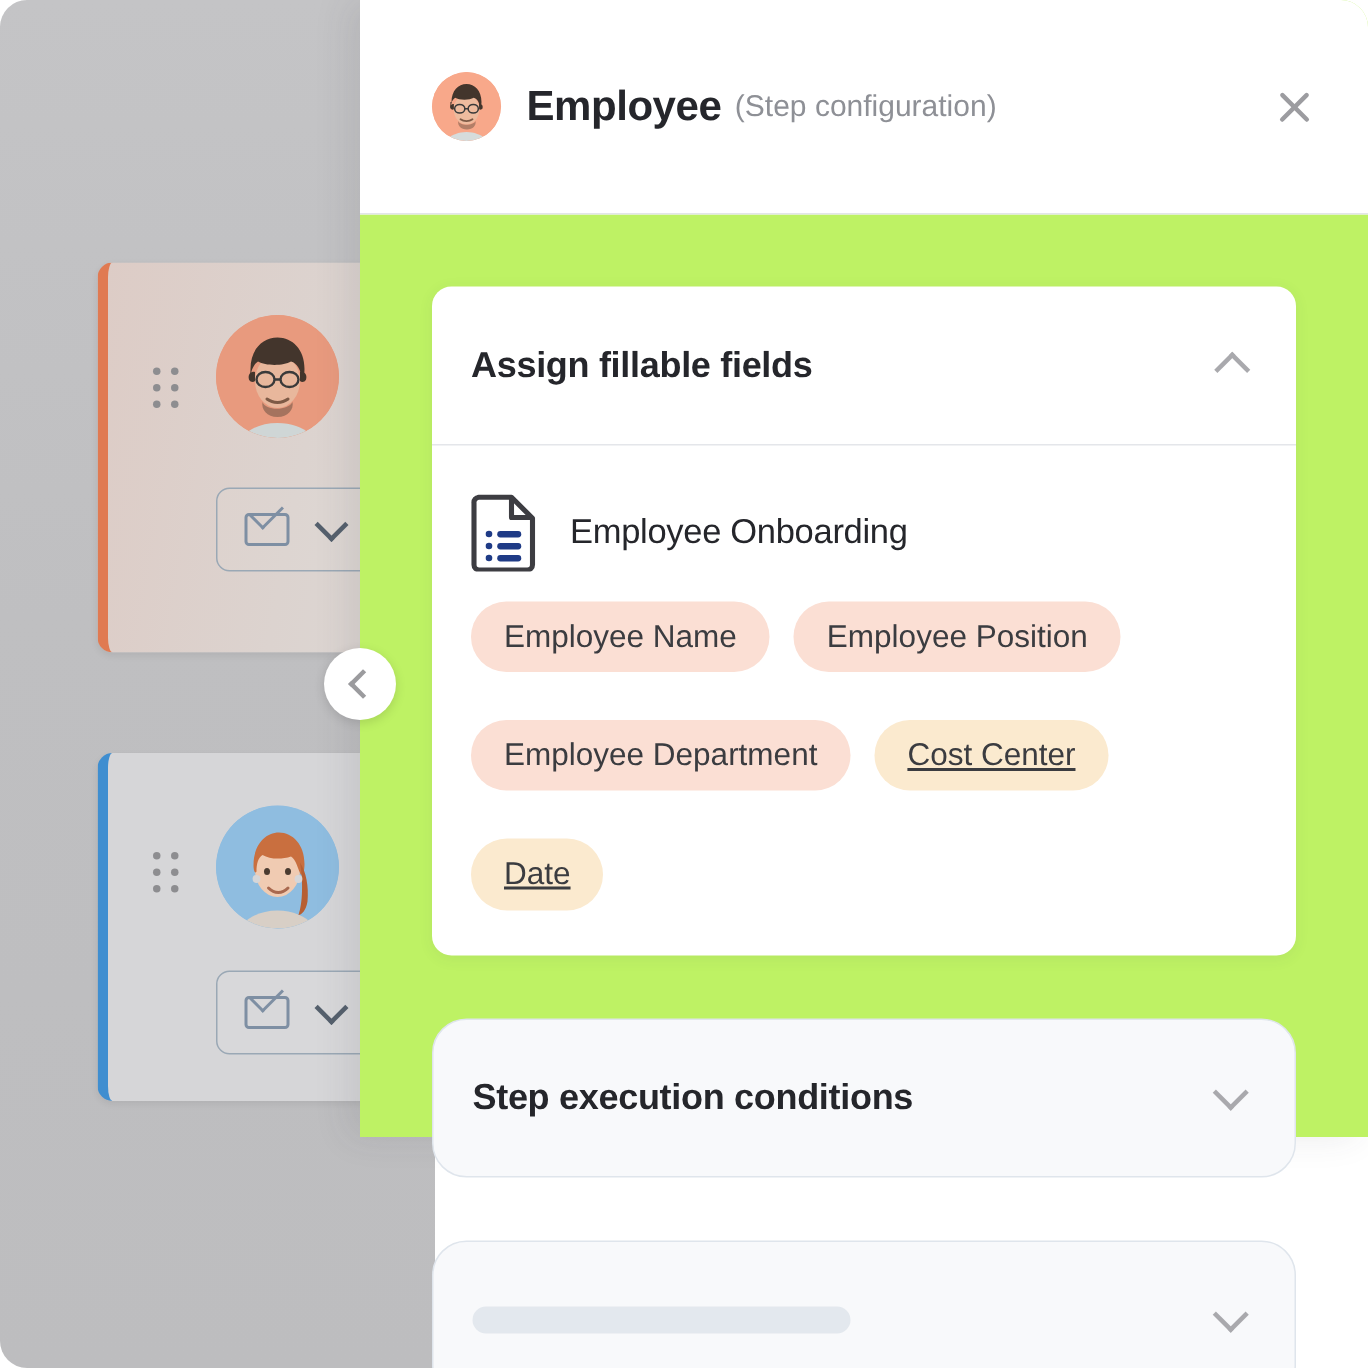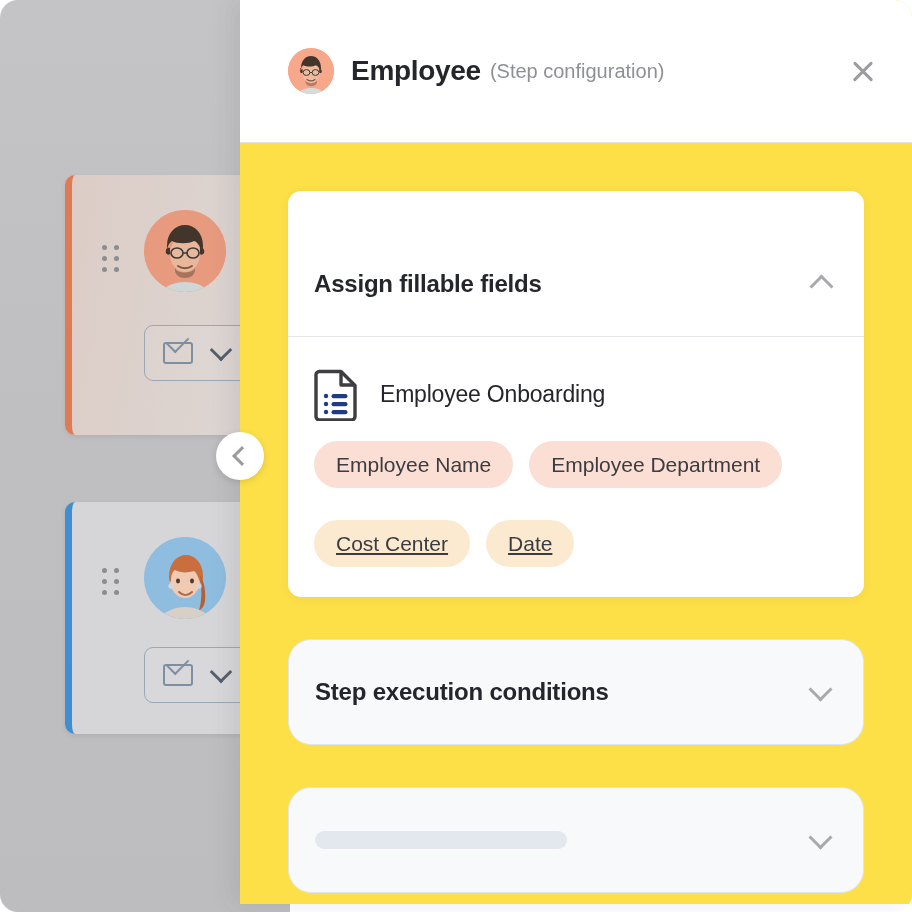--- a/index.html
+++ b/index.html
@@ -126,22 +126,22 @@
     border-left: 3px solid #9b9b9e;
     border-bottom: 3px solid #9b9b9e;
     transform: rotate(45deg);
     margin-left: 4px;
   }
 
   
   .panel {
     position: absolute;
     left: 240px; top: 0;
-    width: 672px; height: 904px;
-    background: #fde047;
+    width: 672px; height: 758px;
+    background: #bef264;
     box-shadow: -8px 0 22px rgba(60,60,70,0.10);
     z-index: 20;
   }
   .panel-header {
     height: 143px;
     background: #ffffff;
     border-bottom: 1px solid #e3e5e9;
     display: flex;
     align-items: center;
     padding: 0 32px 0 48px;
@@ -201,21 +201,20 @@
     overflow: hidden;
     margin-bottom: 42px;
   }
   .sec-head {
     height: 106px;
     display: flex; align-items: center;
     padding: 0 34px 0 26px;
     box-sizing: border-box;
     border-bottom: 1px solid #e4e6ea;
     cursor: pointer;
-    margin-top: 40px;
   }
   .sec-title {
     font-size: 24px;
     font-weight: 700;
     color: #25262b;
     letter-spacing: -0.2px;
   }
   .sec-head .sp { flex: 1 1 auto; }
   .chev {
     width: 14px; height: 14px;
@@ -397,20 +396,21 @@
                 <rect x="17.5" y="35" width="16" height="4.3" rx="2.1" fill="#1f3b86"></rect>
                 <circle cx="12" cy="45" r="2.2" fill="#1f3b86"></circle>
                 <rect x="17.5" y="43" width="16" height="4.3" rx="2.1" fill="#1f3b86"></rect>
               </svg>
             </span>
             <span class="doc-name">Employee Onboarding</span>
           </div>
 
           <div class="tags" id="field-tags">
               <span class="tag pink">Employee Name</span>
+              <span class="tag pink">Employee Position</span>
               <span class="tag pink">Employee Department</span>
               <span class="tag cream">Cost Center</span>
               <span class="tag cream">Date</span>
             </div>
         </div>
       </div>
 
       <div class="sec-collapsed">
         <span class="sec-title">Step execution conditions</span>
         <span class="sp" style="flex:1 1 auto"></span>

